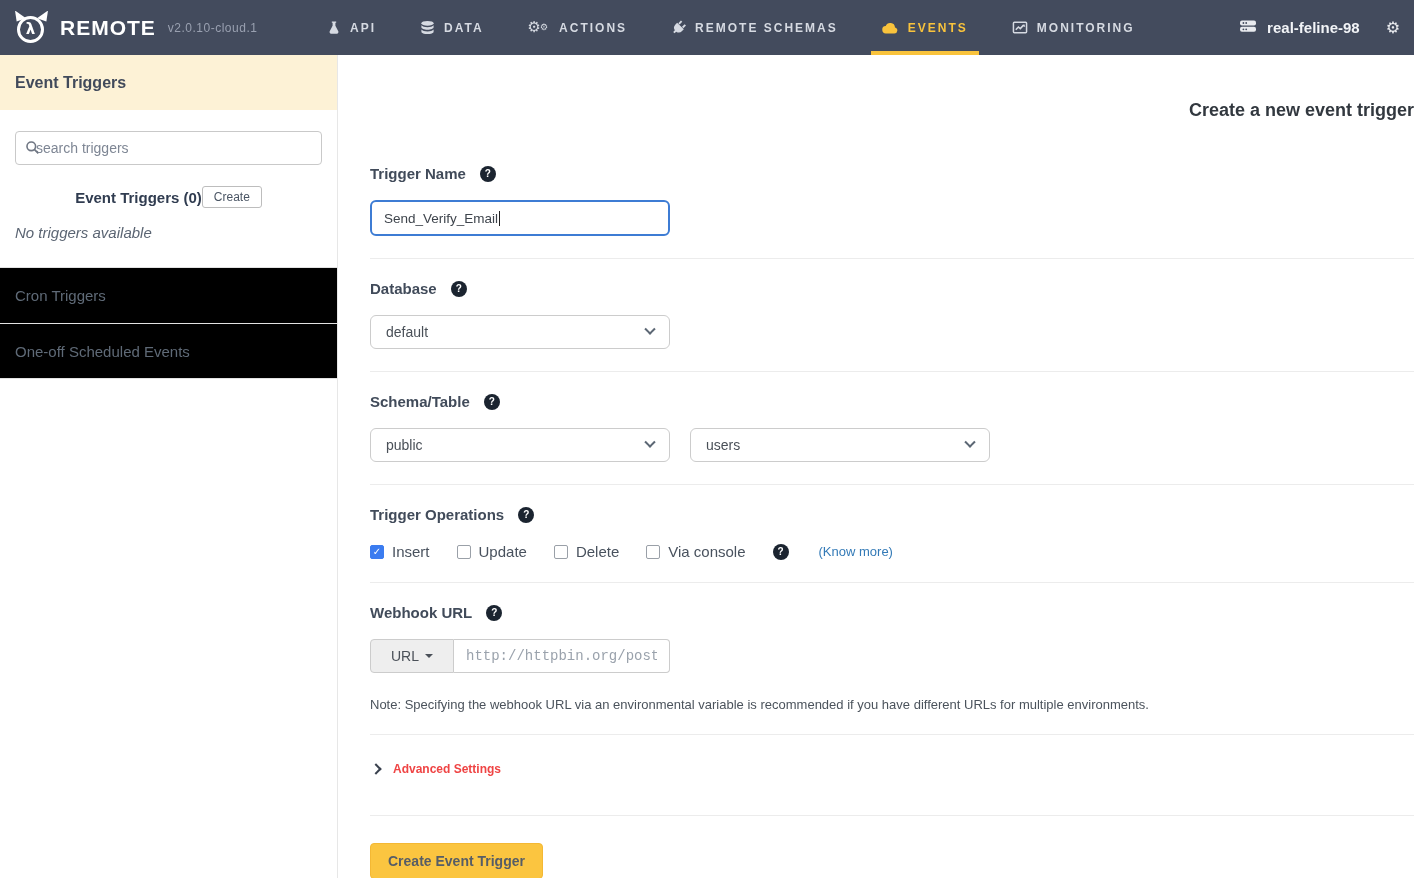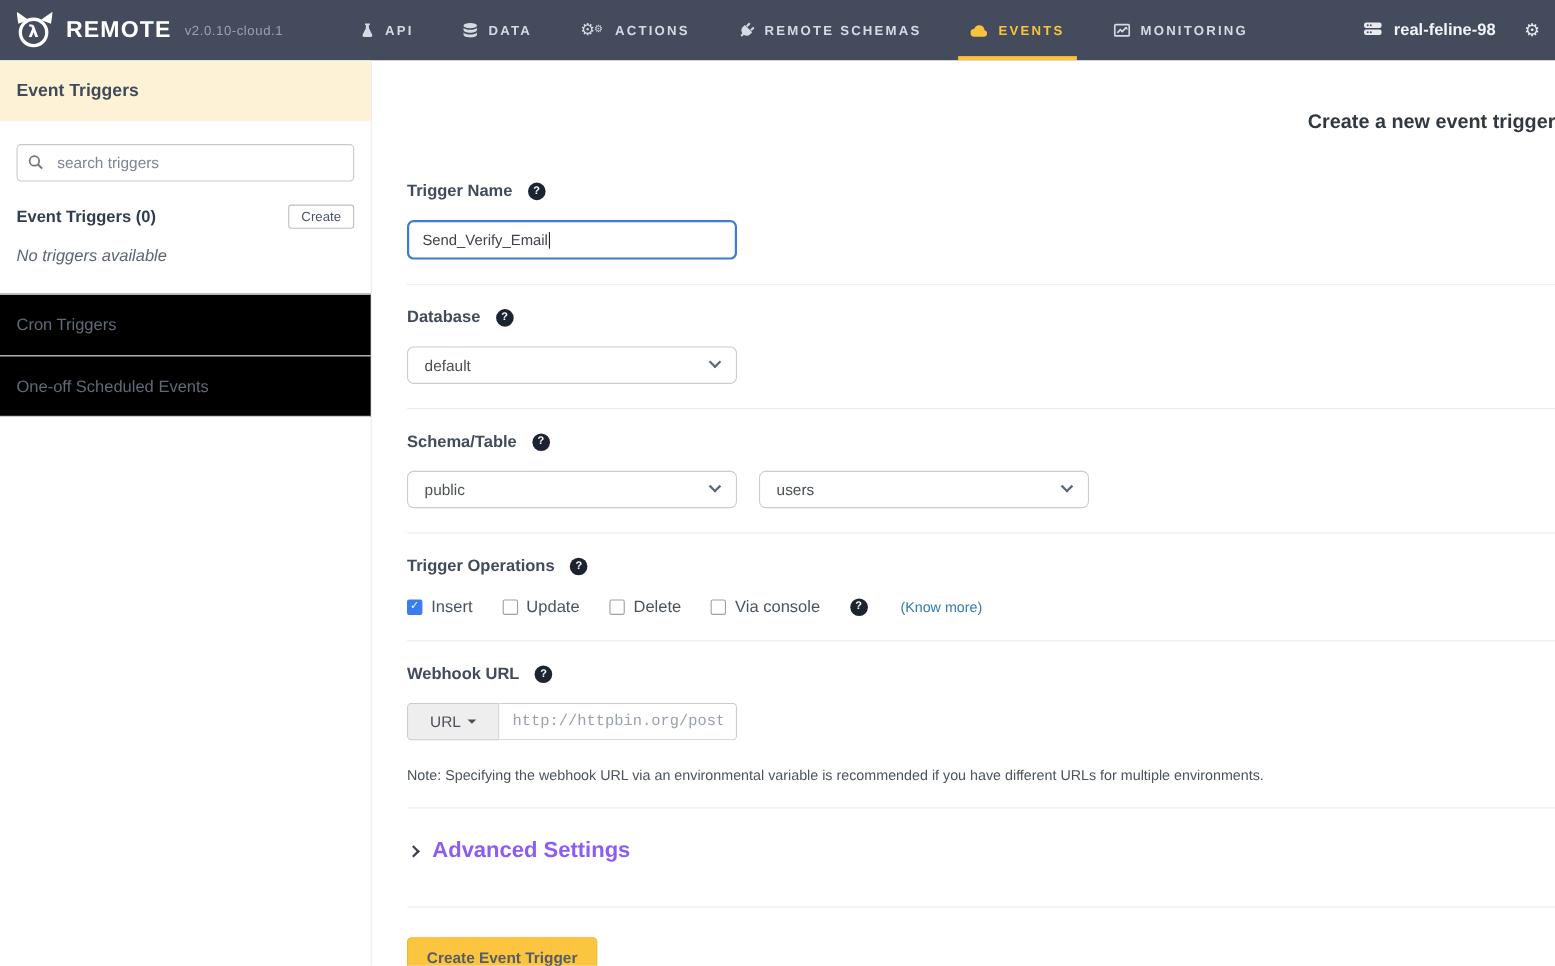--- a/index.html
+++ b/index.html
@@ -33,25 +33,25 @@
 
   
   .layout { display:flex; height:823px; }
   .sidebar { width:338px; flex:0 0 auto; border-right:1px solid #e7e7e7; background:#fff; }
   .main { flex:1 1 auto; background:#fff; }
 
   
   .sb-active-head { height:55px; background:#fdf2d6; display:flex; align-items:center; padding-left:15px;
                     font-size:16px; font-weight:bold; color:#414a5b; cursor:pointer; }
   .sb-search-wrap { margin:21px 15px 0; position:relative; }
-  .sb-search { width:100%; height:34px; border:1px solid #c9c9c9; border-radius:4px; padding:0 10px 0 36px;
+  .sb-search { width:100%; height:34px; border:1px solid #c9c9c9; border-radius:4px; padding:0 10px 0 20px;
                font-size:14px; color:#444; font-family:"Liberation Sans",sans-serif; }
   .sb-search::placeholder { color:#7e8694; }
   .sb-search-icon { position:absolute; left:10px; top:9px; color:#6f7683; }
-  .sb-list-head { margin:21px 15px 16px; display:flex; align-items:center; justify-content:space-between; }
+  .sb-list-head { margin:21px 15px 16px; display:flex; align-items:center; justify-content:center; }
   .sb-list-title { font-size:15px; font-weight:bold; color:#303c50; }
   .sb-create-btn { font-size:12px; color:#4a5564; background:#fff; border:1px solid #bdbdbd; border-radius:3px;
                    padding:3px 11px; cursor:pointer; font-family:"Liberation Sans",sans-serif; }
   .sb-empty { margin:13px 15px 26px; font-style:italic; font-size:15px; color:#5b6573; }
   .sb-row { height:56px; background:#000000; border-top:1px solid #e2e2e2; display:flex; align-items:center;
             padding-left:15px; font-size:15px; color:#5f6a77; cursor:pointer; }
   .sb-row:last-of-type { border-bottom:1px solid #e2e2e2; }
 
   
   .content { padding-left:32px; }
@@ -88,21 +88,21 @@
              border-radius:4px 0 0 4px; padding:0 20px; font-size:14px; color:#4a5058; cursor:pointer;text-align:center; }
   .caret-tri { width:0; height:0; border-left:4px solid transparent; border-right:4px solid transparent; border-top:4px solid #4a5058; }
   .url-input { flex:1 1 auto; border:1px solid #ccc; border-left:none; border-radius:0 4px 4px 0; padding:0 12px;
                font-size:14px; color:#444; font-family:Liberation Mono, monospace; }
   .url-input::placeholder { color:#9aa2ac; }
   .webhook-note { margin-top:24px; font-size:13px; color:#4b535c; }
 
   .advanced-row { display:flex; align-items:center; gap:13px; cursor:pointer; padding-bottom:9px; }
   .chev-right { width:8px; height:8px; border-right:2px solid #39414e; border-bottom:2px solid #39414e;
                 transform:rotate(-45deg); margin-left:2px; }
-  .advanced-label { font-size:20px; font-weight:bold; color:#8b5cf6; }
+  .advanced-label { font-size:12px; font-weight:bold; color:#ef4444; }
   .section.advanced { padding:27px 0 30px; }
 
   .submit-btn { margin-top:27px; background:#fbc540; border:1px solid #f4b834; border-radius:4px; color:#565d66;
                 font-weight:bold; font-size:14px; padding:9px 17px; cursor:pointer; font-family:"Liberation Sans",sans-serif; }
 </style>
 </head>
 <body>
 
 <div class="navbar">
   <div class="brand">

